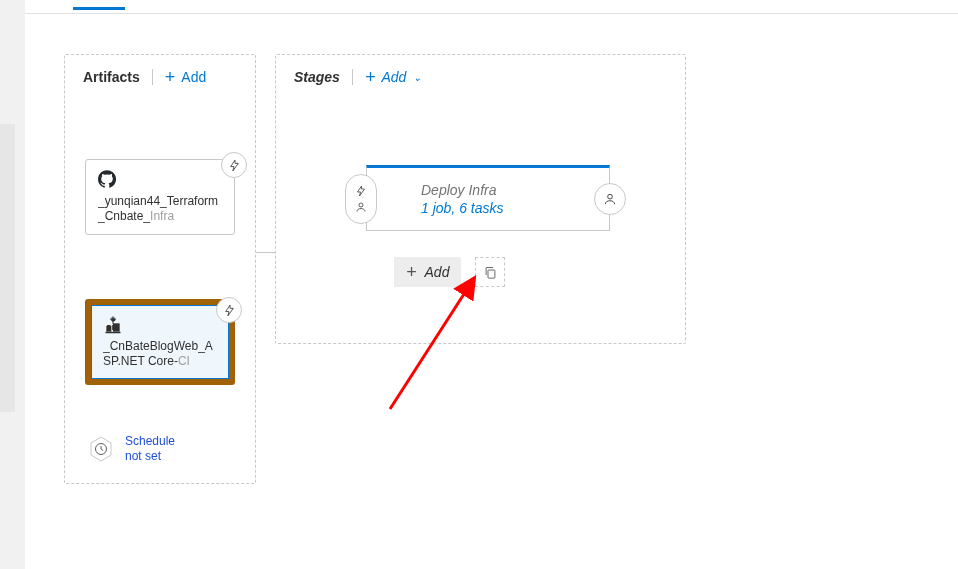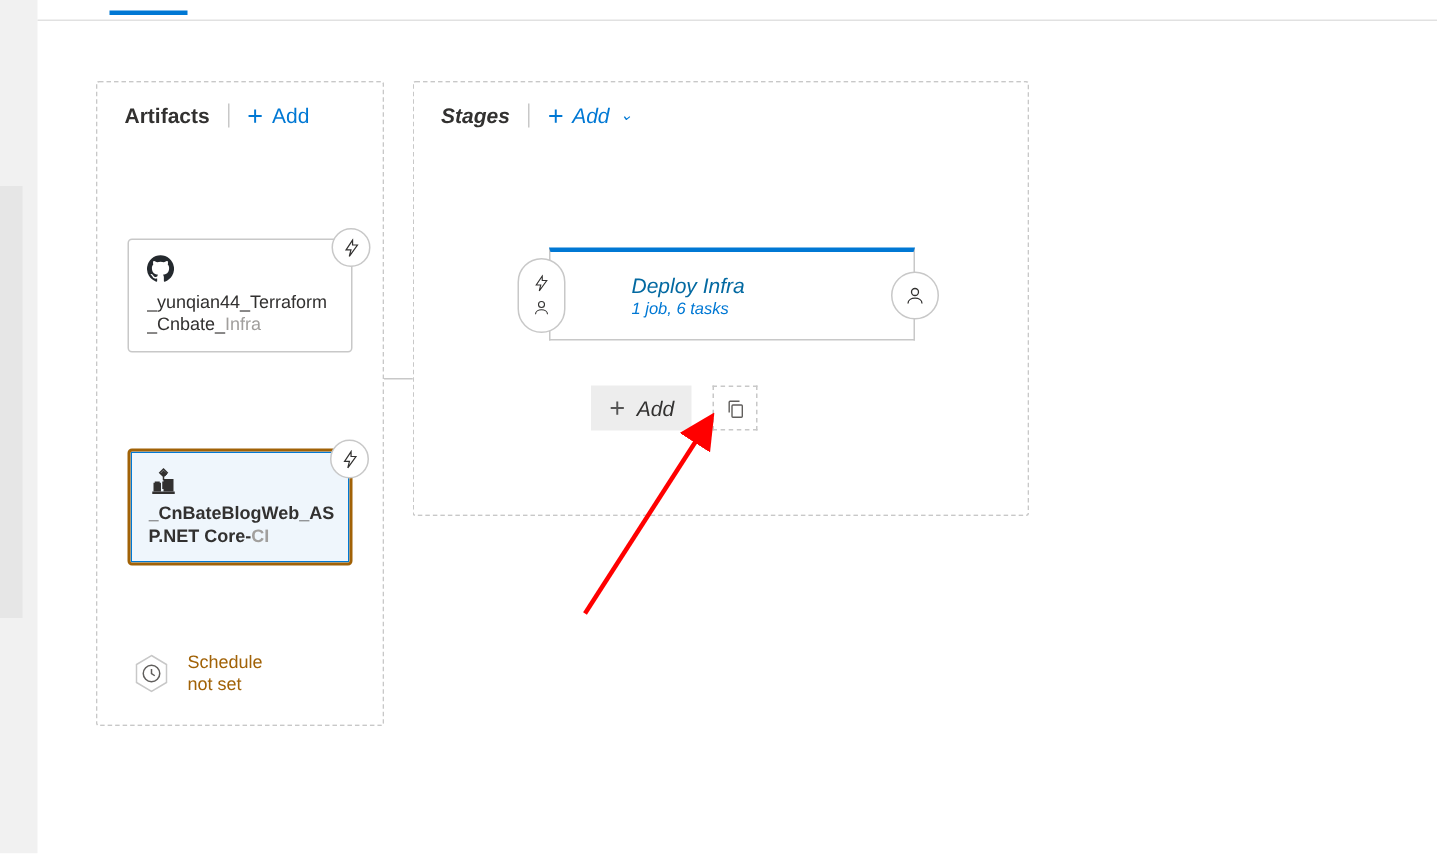--- a/index.html
+++ b/index.html
@@ -92,24 +92,23 @@
   .artifact-card {
     position: absolute;
     left: 20px;
     width: 150px;
     border: 1px solid #c8c8c8;
     border-radius: 3px;
     background: #fff;
     padding: 10px 10px 10px 12px;
   }
   .artifact-card.selected {
-    border: 2px solid #a16207;
+    border: 6px solid #a16207;
     background: #eff6fc;
     box-shadow: 0 0 0 1px #0078d4 inset;
-    font-weight: bold;
   }
   .artifact-card .src-icon {
     width: 18px; height: 18px;
     margin-bottom: 6px;
   }
   .artifact-card .name {
     font-size: 12px;
     color: #323130;
     line-height: 1.25;
     word-break: break-all;
@@ -134,43 +133,43 @@
     position: absolute;
     left: 22px; bottom: 20px;
     display: flex; align-items: center;
   }
   .schedule .hex {
     width: 28px; height: 28px;
     display: flex; align-items: center; justify-content: center;
     margin-right: 10px;
   }
   .schedule .label {
-    font-size: 12px; color: #a16207; line-height: 1.2;
+    font-size: 12px; color: #1d4ed8; line-height: 1.2;
   }
 
   
   .connector {
     position: absolute;
     left: 192px; top: 198px;
     width: 109px; height: 1px;
     background: #c8c8c8;
   }
 
   
   .stage-card {
     position: absolute;
     left: 90px; top: 110px;
     width: 244px;
     border: 1px solid #c8c8c8;
     border-top: 3px solid #0078d4;
     background: #fff;
     padding: 14px 46px 14px 54px;
   }
-  .stage-card .title { font-weight: 400; font-size: 14px; color: #0369a1; }
-  .stage-card .sub { color: #0078d4; font-size: 11px; margin-top: 2px; cursor: pointer; }
+  .stage-card .title { font-weight: 400; font-size: 14px; color: #737373; }
+  .stage-card .sub { color: #0078d4; font-size: 14px; margin-top: 2px; cursor: pointer; }
 
   .stage-pre {
     position: absolute;
     left: -22px; top: 50%;
     transform: translateY(-50%);
     width: 32px; height: 50px;
     border: 1px solid #c8c8c8;
     border-radius: 16px;
     background: #fff;
     display: flex; flex-direction: column;

